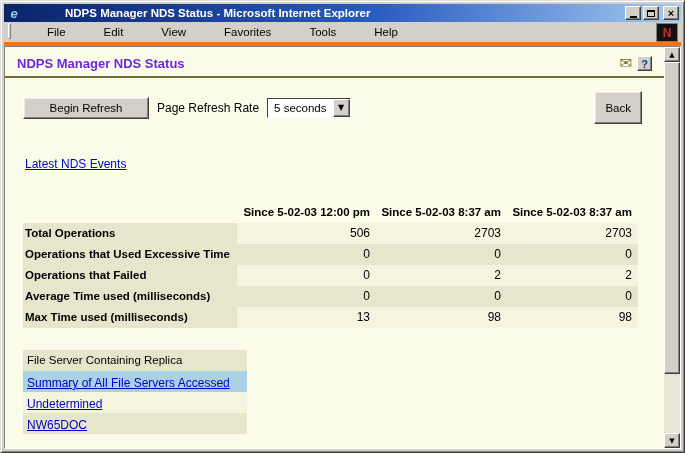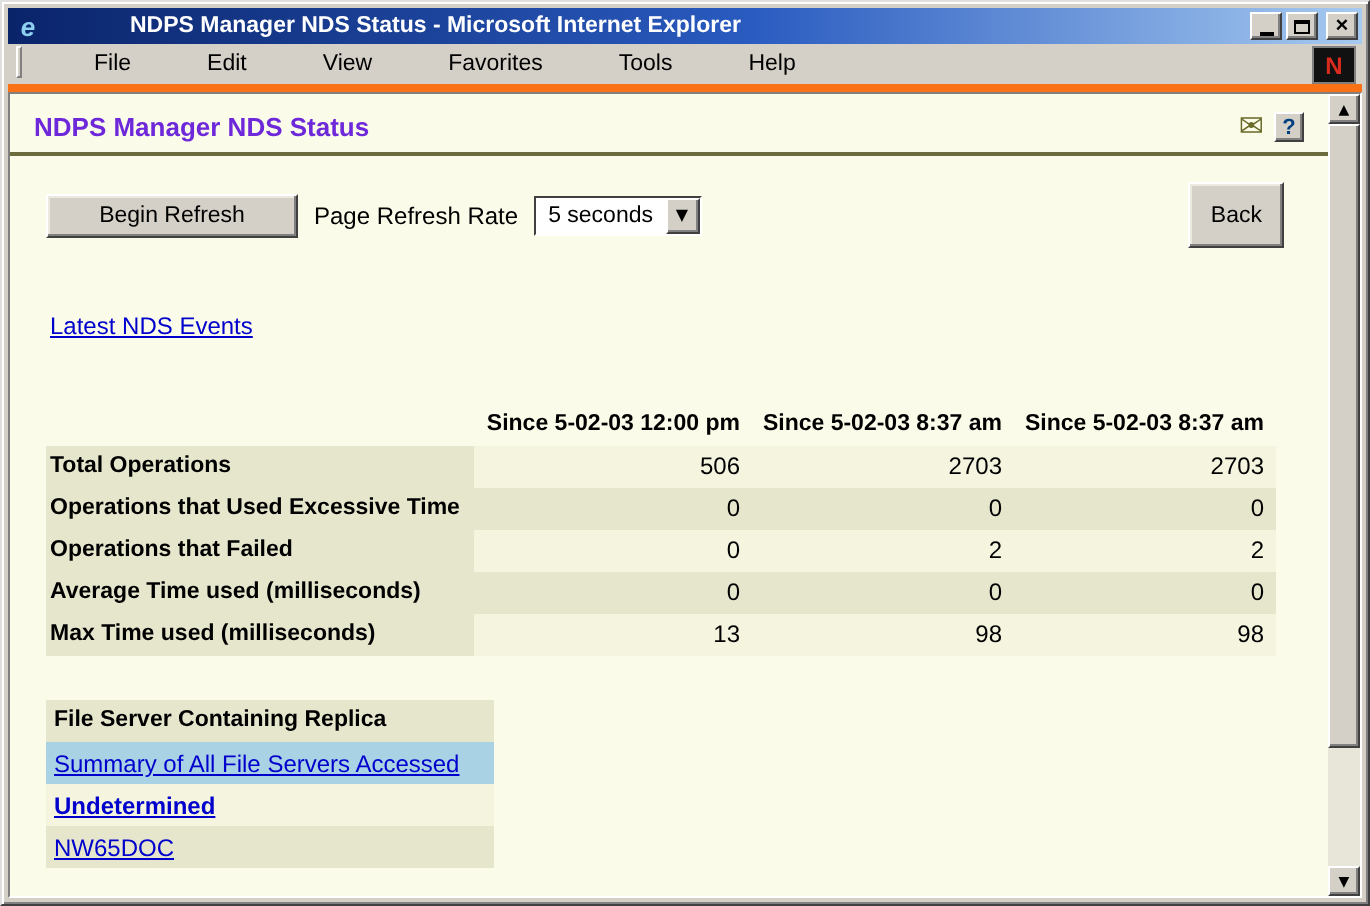--- a/index.html
+++ b/index.html
@@ -113,24 +113,24 @@
   }
   .cell { height:21px; line-height:21px; white-space:nowrap; }
   .cell.h { font-weight:bold; text-align:right; padding-right:6px; }
   .cell.label { font-weight:bold; background:#e6e6cd; padding-left:2px; }
   .cell.num { text-align:right; padding-right:6px; font-size:12px; }
   .num.lt { background:#f4f4df; }
   .num.dk { background:#e6e6cd; }
 
   
   .replica-table { margin:22px 0 0 18px; width:224px; }
-  .r-header { height:21px; line-height:21px; background:#e6e6cd; font-weight:bold; font-size:11.5px; padding-left:4px; color:#000; }
+  .r-header { height:21px; line-height:21px; background:#e6e6cd; font-weight:normal; font-size:11.5px; padding-left:4px; color:#000; }
   .r-row { height:21px; line-height:21px; padding-left:4px; white-space:nowrap; }
   .r-row.hl { background:#a9d2e4; }
-  .r-row.lt { background:#f4f4df;font-weight:bold; }
+  .r-row.lt { background:#f4f4df; }
   .r-row.dk { background:#e6e6cd; }
 
   
   .scrollbar { width:16px; flex:0 0 16px; background:#e8e6d9; display:flex; flex-direction:column; }
   .sb-btn {
     height:15px; flex:0 0 15px; background:#d4d0c8;
     border:1px solid; border-color:#fff #404040 #404040 #fff;
     box-shadow: inset -1px -1px 0 #808080;
     display:flex; align-items:center; justify-content:center;
     font-family:"DejaVu Sans",sans-serif; font-size:7px; color:#000; cursor:pointer;

